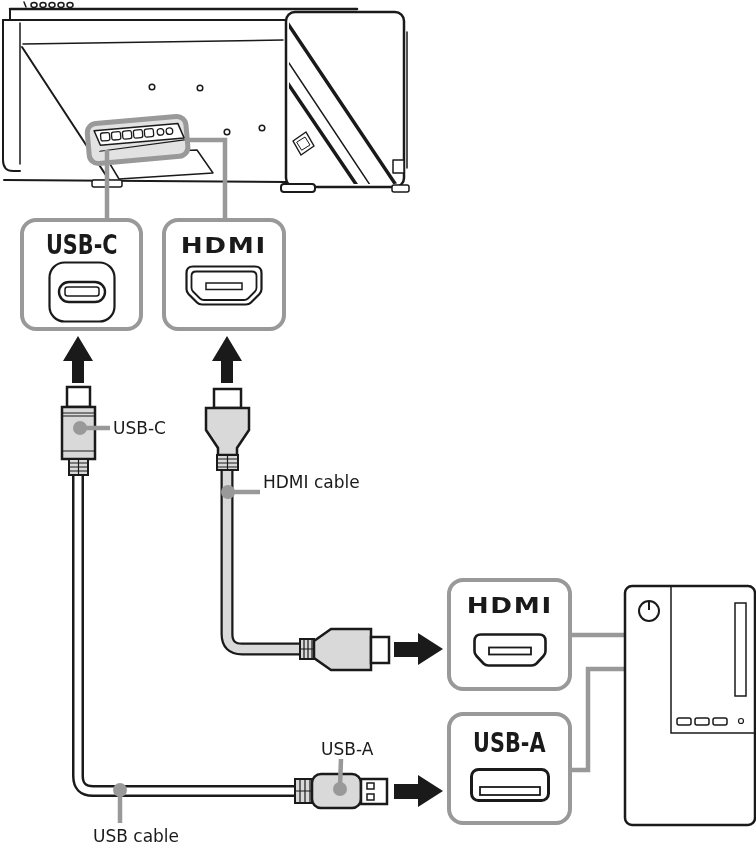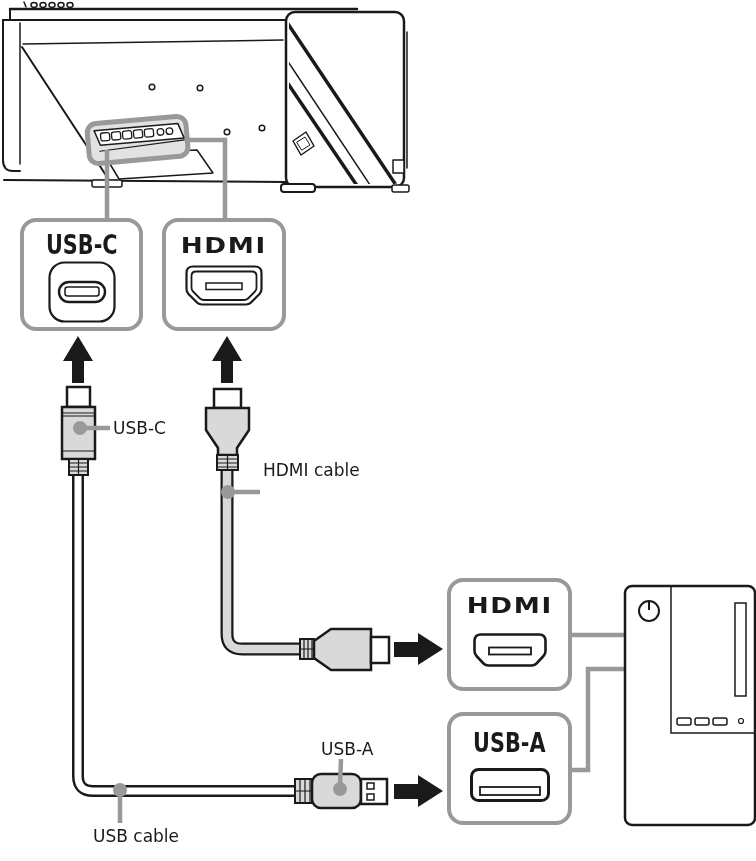--- a/index.html
+++ b/index.html
@@ -217,17 +217,17 @@
 
   <div class="portbox" style="left:447px;top:712px;width:125px;height:113px;padding-top:13px;">
     <div class="boxlabel cond">USB-A</div>
     <svg class="icon" width="80" height="34" viewBox="0 0 80 34" style="margin-top:11px;">
       <rect class="ln" stroke-width="3" x="1.5" y="1.5" width="77" height="31" rx="7"></rect>
       <rect class="ln" stroke-width="1.8" x="10" y="19" width="60" height="8"></rect>
     </svg>
   </div>
 
   <div class="callout" style="left:113px;top:418px;">USB-C</div>
-  <div class="callout" style="left:263px;top:460px;">HDMI cable</div>
+  <div class="callout" style="left:263px;top:472px;">HDMI cable</div>
   <div class="callout" style="left:321px;top:739px;">USB-A</div>
   <div class="callout" style="left:93px;top:826px;">USB cable</div>
 
 </div>
 
 </body></html>

